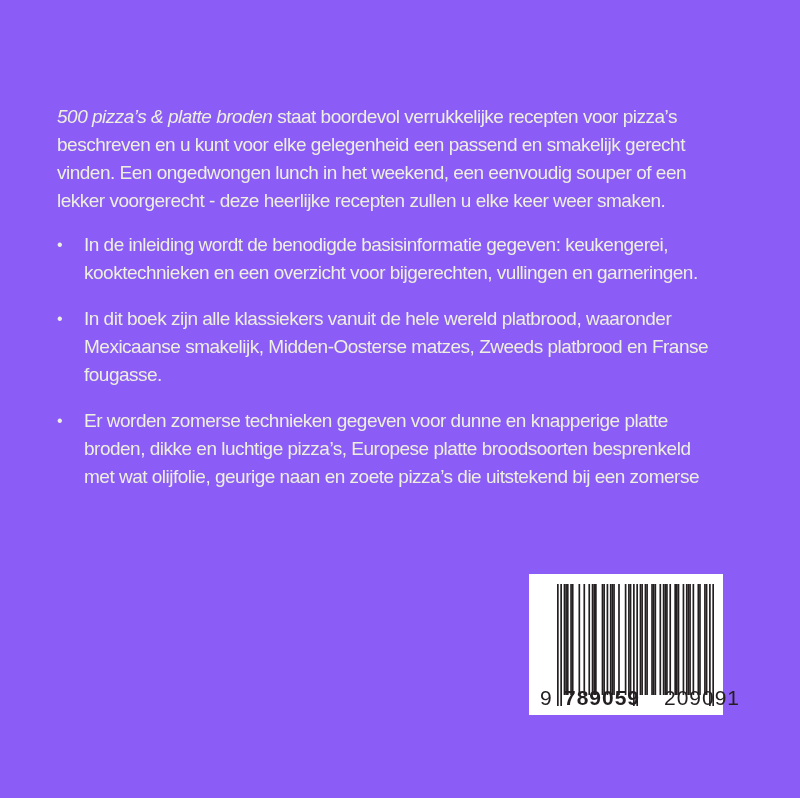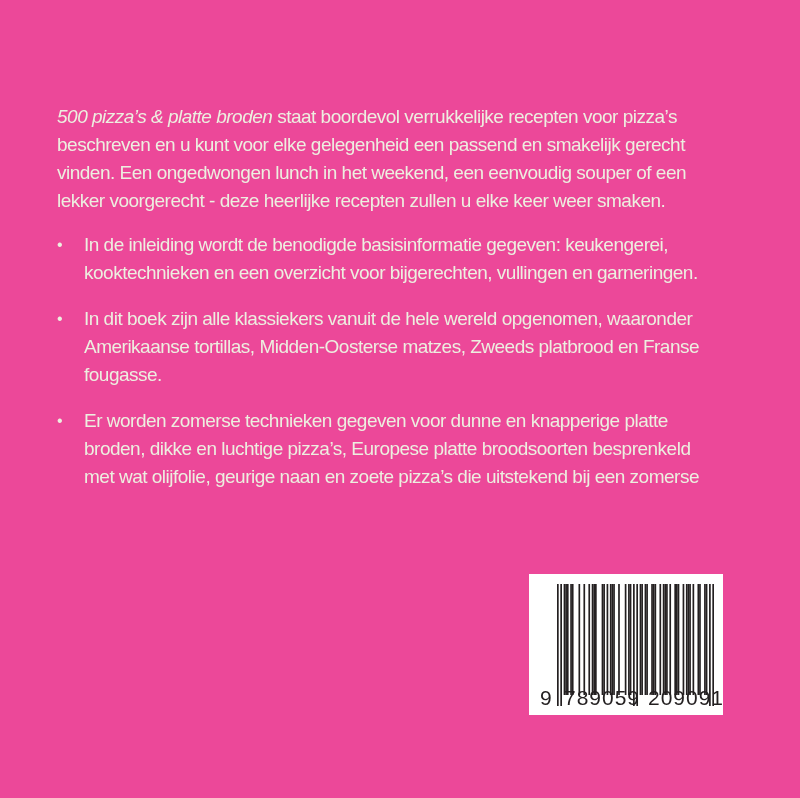--- a/index.html
+++ b/index.html
@@ -10,21 +10,21 @@
     width: 800px;
     height: 798px;
     background: #55623C;
     overflow: hidden;
     position: relative;
     font-family: "Liberation Sans", sans-serif;
   }
   .page {
     position: absolute;
     inset: 0;
-    background: #ec4899;
+    background: #8b5cf6;
   }
   .content {
     position: absolute;
     left: 57px;
     top: 103px;
     right: 30px;
     color: #EDEFE0;
     font-size: 19px;
     line-height: 28px;
     letter-spacing: -0.5px;
@@ -75,22 +75,22 @@
   .bc-digit {
     position: absolute;
     top: 113px;
     font-size: 21px;
     line-height: 22px;
     color: #231F20;
     letter-spacing: 1px;
     font-family: "Liberation Sans", sans-serif;
   }
   .bc-lead { left: 11px; }
-  .bc-g1 { left: 34px; width: 78px; text-align: center; }
-  .bc-g2 { left: 118px; width: 78px; text-align: center; }
+  .bc-g1 { left: 34px; width: 78px; text-align: center; font-weight: bold; }
+  .bc-g2 { left: 134px; width: 78px; text-align: center; }
 </style>
 </head>
 <body>
 
 <div class="page">
 
   <main class="content">
 
     <p class="intro">
       <span class="line"><em>500 pizza’s &amp; platte broden</em><span> staat boordevol verrukkelijke recepten voor pizza’s</span></span>
@@ -103,22 +103,22 @@
       <span class="marker">•</span>
       <span class="blines">
         <span class="line">In de inleiding wordt de benodigde basisinformatie gegeven: keukengerei,</span>
         <span class="line">kooktechnieken en een overzicht voor bijgerechten, vullingen en garneringen.</span>
       </span>
     </div>
 
     <div class="bullet">
       <span class="marker">•</span>
       <span class="blines">
-        <span class="line">In dit boek zijn alle klassiekers vanuit de hele wereld opgenomen, waaronder</span>
-        <span class="line">Amerikaanse tortillas, Midden-Oosterse matzes, Zweeds platbrood en Franse</span>
+        <span class="line">In dit boek zijn alle klassiekers vanuit de hele wereld platbrood, waaronder</span>
+        <span class="line">Mexicaanse smakelijk, Midden-Oosterse matzes, Zweeds platbrood en Franse</span>
         <span class="line">fougasse.</span>
       </span>
     </div>
 
     <div class="bullet">
       <span class="marker">•</span>
       <span class="blines">
         <span class="line">Er worden zomerse technieken gegeven voor dunne en knapperige platte</span>
         <span class="line">broden, dikke en luchtige pizza’s, Europese platte broodsoorten besprenkeld</span>
         <span class="line">met wat olijfolie, geurige naan en zoete pizza’s die uitstekend bij een zomerse</span>

